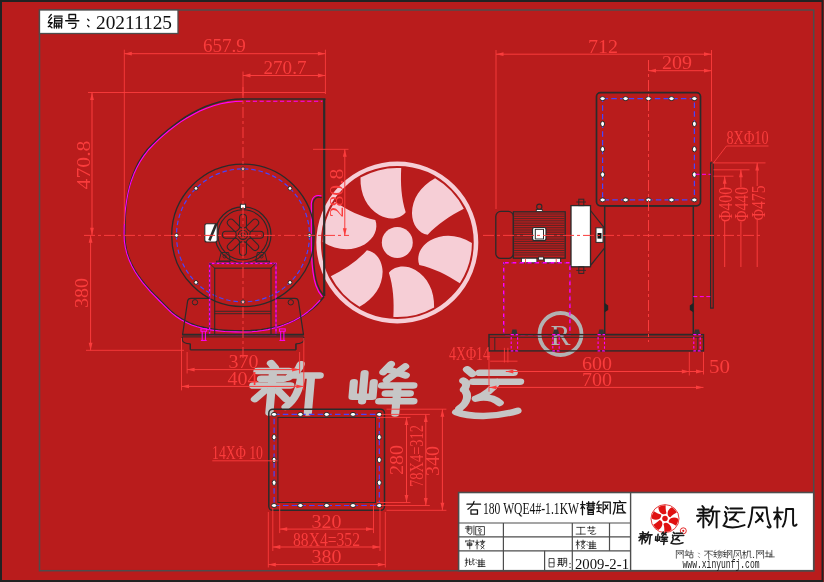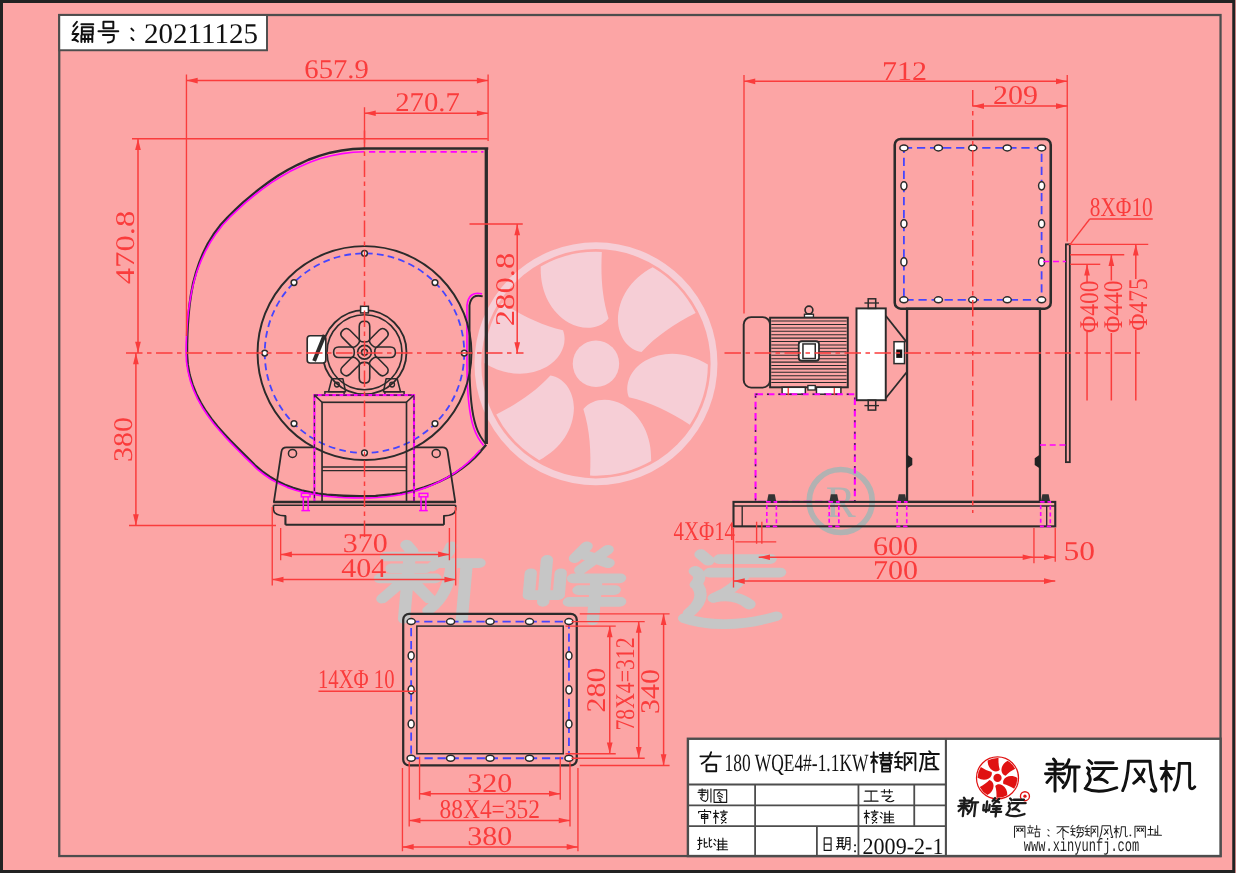--- a/index.html
+++ b/index.html
@@ -1,14 +1,14 @@
 <!DOCTYPE html>
 <html><head><meta charset="utf-8"><style>
 html,body{margin:0;padding:0;background:#fff;}
-#page{position:relative;width:824px;height:582px;background:#fca5a5;overflow:hidden;}
+#page{position:relative;width:824px;height:582px;background:#b91c1c;overflow:hidden;}
 text{white-space:pre;}
 </style></head><body>
 <div id="page">
 <svg width="824" height="582" viewBox="0 0 824 582">
 
 <g transform="translate(397.3,242.5)">
 <g transform="scale(0.91)">
           <circle cx="0" cy="0" r="86.5" fill="none" stroke="#f6ced6" stroke-width="5"></circle>
           <path d="M 24,-78.4 A 82,82 0 0 0 -22,-79.0 C -27,-61 -23,-45 -12,-34 C -3,-25.5 9,-24 17,-30 C 16,-46 19,-62 24,-78.4 Z" fill="#f6ced6" transform="rotate(-14)"></path>
           <path d="M 24,-78.4 A 82,82 0 0 0 -22,-79.0 C -27,-61 -23,-45 -12,-34 C -3,-25.5 9,-24 17,-30 C 16,-46 19,-62 24,-78.4 Z" fill="#f6ced6" transform="rotate(46)"></path>

